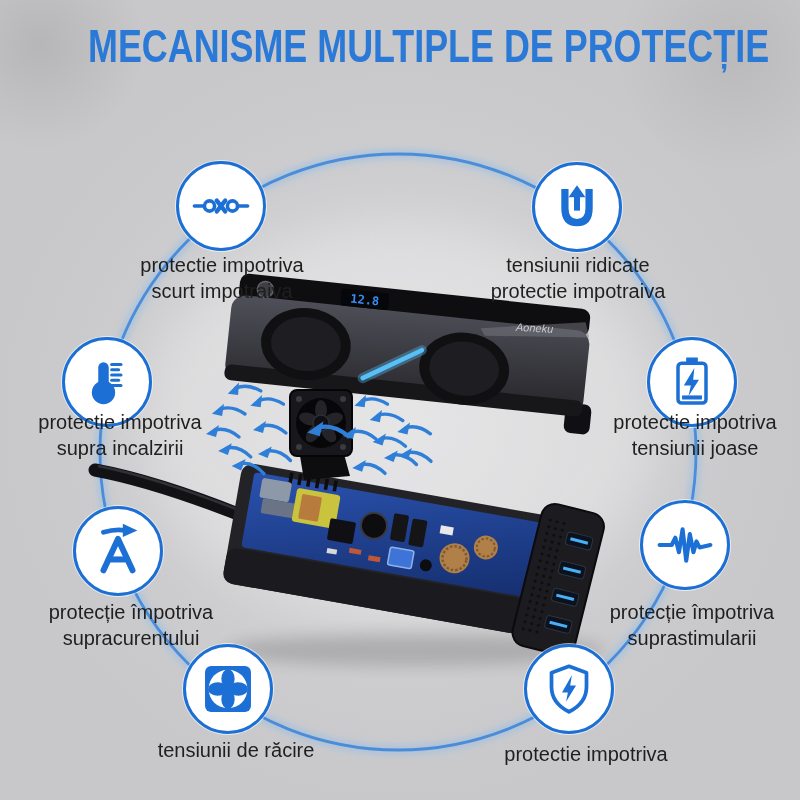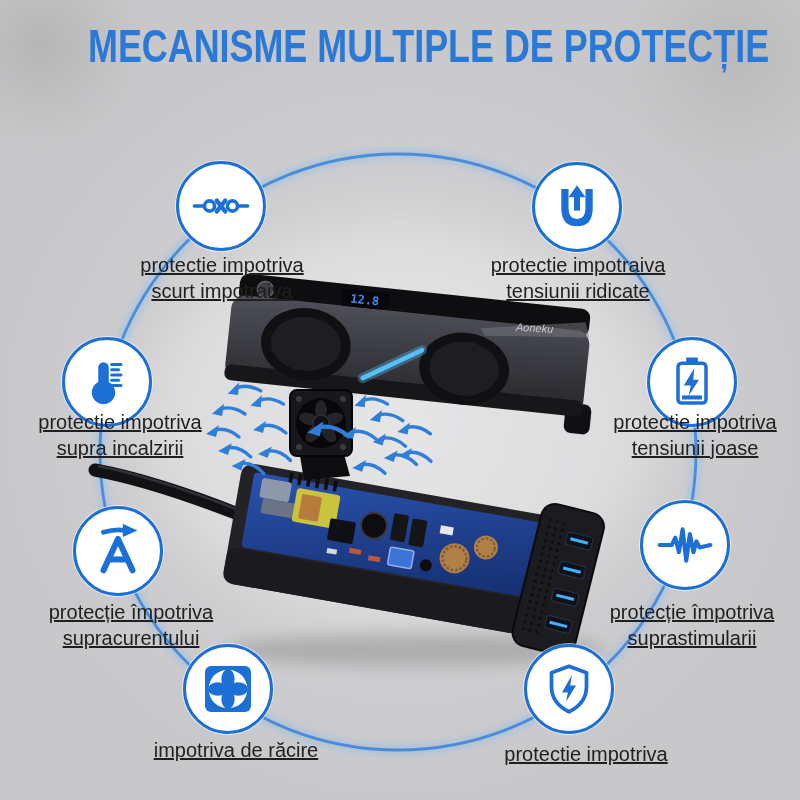--- a/index.html
+++ b/index.html
@@ -18,21 +18,21 @@
   }
   .scene{position:absolute;left:0;top:0;}
   .icon-circle{
     position:absolute;width:90px;height:90px;border-radius:50%;
     background:#ffffff;border:3px solid #1c6fd4;box-sizing:border-box;
     display:flex;align-items:center;justify-content:center;
     box-shadow:0 0 0 1px rgba(255,255,255,0.6);
   }
   .lbl{
     position:absolute;width:280px;text-align:center;
-    font-size:20px;line-height:26px;color:#1f1f1f;text-decoration:underline;
+    font-size:20px;line-height:26px;color:#1f1f1f;
   }
 </style>
 </head>
 <body>
 
 <div class="stage">
 
   <div class="title">MECANISME MULTIPLE DE PROTECȚIE</div>
 
   <svg class="scene" width="800" height="800" viewBox="0 0 800 800">
@@ -214,22 +214,22 @@
   </div>
 
   <div class="icon-circle" style="left:532px;top:162px">
     <svg width="58" height="58" viewBox="0 0 48 48">
       <path d="M14,9 L14,25 Q14,37 24,37 Q34,37 34,25 L34,9" fill="none" stroke="#1c6fd4" stroke-width="6"></path>
       <line x1="24" y1="15" x2="24" y2="27" stroke="#1c6fd4" stroke-width="5"></line>
       <polygon points="24,6 17,16 31,16" fill="#1c6fd4"></polygon>
     </svg>
   </div>
   <div class="lbl" style="left:438px;top:252px">
-    <div>protectie impotraiva</div>
-      <div>tensiunii ridicate</div>
+    <div>tensiunii ridicate</div>
+      <div>protectie impotraiva</div>
   </div>
 
   <div class="icon-circle" style="left:62px;top:337px">
     <svg width="56" height="56" viewBox="0 0 48 48" fill="#1c6fd4">
       <circle cx="21" cy="33" r="10"></circle>
       <rect x="16.5" y="7" width="9" height="23" rx="4.5"></rect>
       <g stroke="#1c6fd4" stroke-width="2.6" stroke-linecap="round">
         <line x1="28" y1="9" x2="36" y2="9"></line>
         <line x1="28" y1="13.5" x2="34" y2="13.5"></line>
         <line x1="28" y1="18" x2="36" y2="18"></line>
@@ -288,21 +288,21 @@
       <g fill="#1c6fd4">
         <ellipse cx="24" cy="15.5" rx="5.5" ry="8"></ellipse>
         <ellipse cx="24" cy="15.5" rx="5.5" ry="8" transform="rotate(90 24 24)"></ellipse>
         <ellipse cx="24" cy="15.5" rx="5.5" ry="8" transform="rotate(180 24 24)"></ellipse>
         <ellipse cx="24" cy="15.5" rx="5.5" ry="8" transform="rotate(270 24 24)"></ellipse>
         <circle cx="24" cy="24" r="3.5"></circle>
       </g>
     </svg>
   </div>
   <div class="lbl" style="left:96px;top:737px">
-    <div>impotriva de răcire</div>
+    <div>tensiunii de răcire</div>
       <div></div>
   </div>
 
   <div class="icon-circle" style="left:524px;top:644px">
     <svg width="56" height="56" viewBox="0 0 48 48">
       <path d="M24,4.5 L39,10 L39,22 Q39,36 24,43.5 Q9,36 9,22 L9,10 Z" fill="none" stroke="#1c6fd4" stroke-width="3.2" stroke-linejoin="round"></path>
       <polygon points="26.5,12 18,27 23,27 21.5,35 30,21 25,21" fill="#1c6fd4"></polygon>
     </svg>
   </div>
   <div class="lbl" style="left:446px;top:741px">

